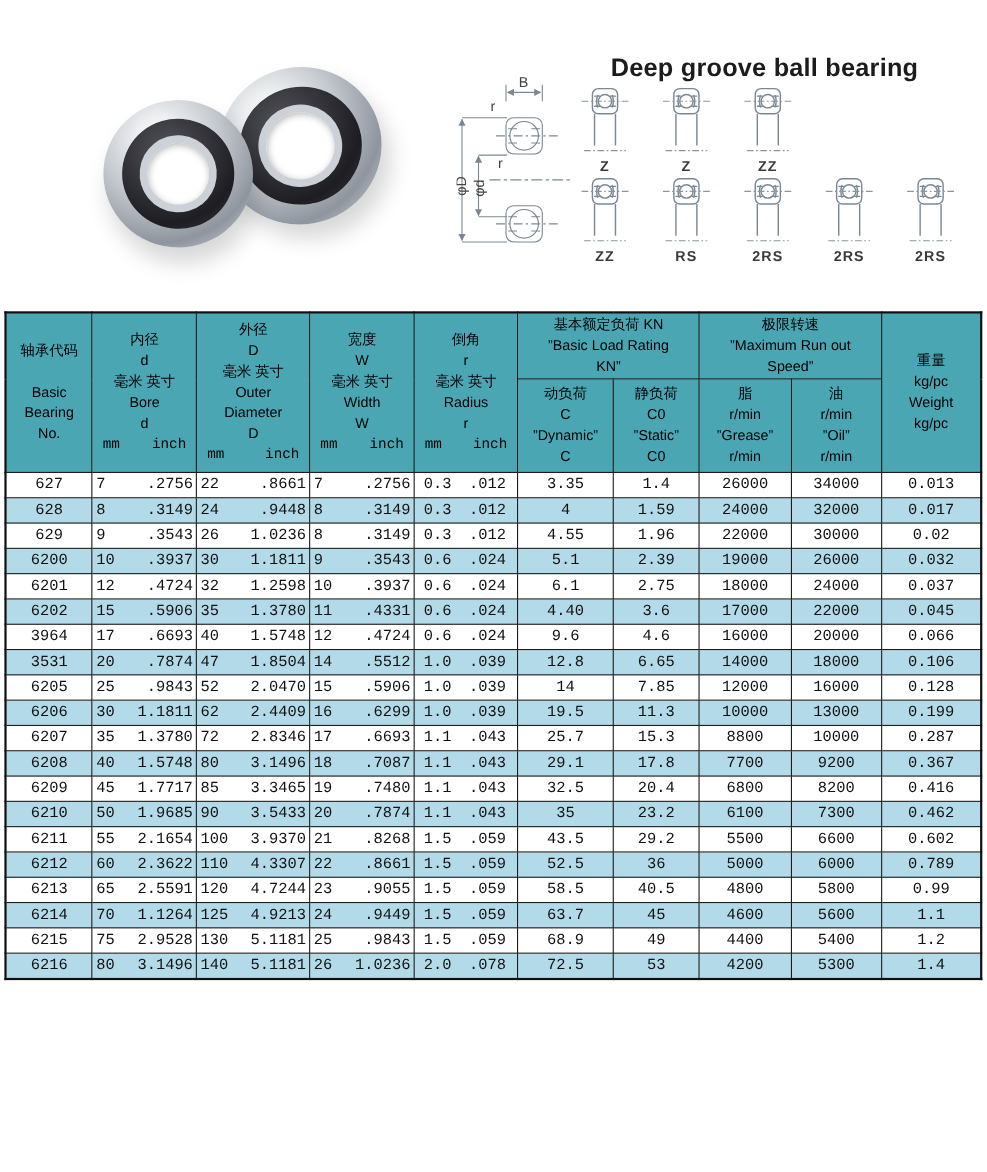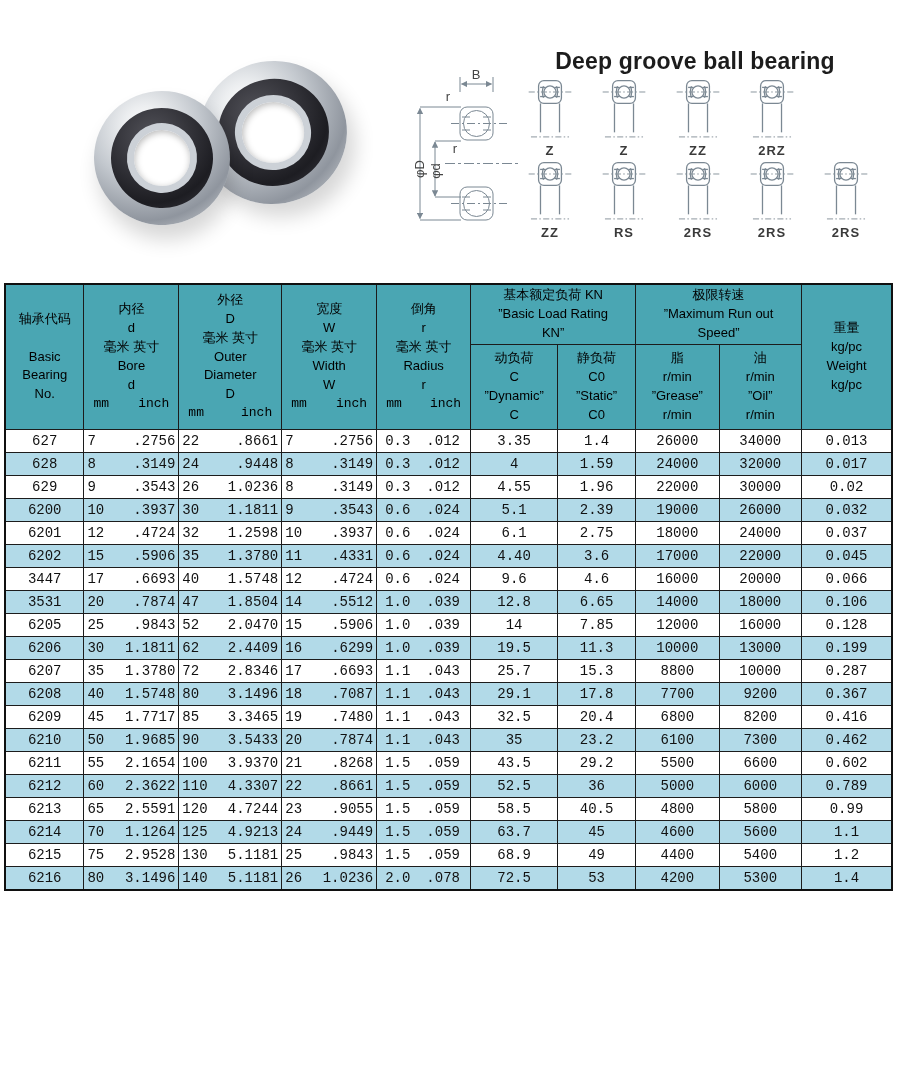--- a/index.html
+++ b/index.html
@@ -176,41 +176,20 @@
     <path d="M38.5 13.5 q3 7.5 0 15"></path>
     <line x1="17.5" y1="36" x2="17.5" y2="74"></line>
     <line x1="42.5" y1="36" x2="42.5" y2="74"></line>
   </g>
   <g stroke="#8b969e" stroke-width="1.3" fill="none">
     <line x1="2" y1="21" x2="58" y2="21" stroke-dasharray="8 3 2 3"></line>
     <line x1="5" y1="80" x2="55" y2="80" stroke-dasharray="8 3 2 3"></line>
   </g>
 </svg>
           <div class="variant-label">ZZ</div>
-        </div>
-        <div class="variant">
-          <svg class="variant-svg" viewBox="0 0 60 88">
-  <g fill="none" stroke="#7b8893" stroke-width="1.7">
-    <rect x="15" y="6" width="30" height="30" rx="7"></rect>
-    <line x1="17" y1="15" x2="24" y2="15"></line>
-              <line x1="36" y1="15" x2="43" y2="15"></line>
-    <line x1="17" y1="27" x2="24" y2="27"></line>
-              <line x1="36" y1="27" x2="43" y2="27"></line>
-    <circle cx="30" cy="21" r="8"></circle>
-    <path d="M21.5 13.5 q-3 7.5 0 15"></path>
-    <path d="M38.5 13.5 q3 7.5 0 15"></path>
-    <line x1="17.5" y1="36" x2="17.5" y2="74"></line>
-    <line x1="42.5" y1="36" x2="42.5" y2="74"></line>
-  </g>
-  <g stroke="#8b969e" stroke-width="1.3" fill="none">
-    <line x1="2" y1="21" x2="58" y2="21" stroke-dasharray="8 3 2 3"></line>
-    <line x1="5" y1="80" x2="55" y2="80" stroke-dasharray="8 3 2 3"></line>
-  </g>
-</svg>
-          <div class="variant-label">2RZ</div>
         </div>
       </div>
     <div class="variant-row">
         <div class="variant">
           <svg class="variant-svg" viewBox="0 0 60 88">
   <g fill="none" stroke="#7b8893" stroke-width="1.7">
     <rect x="15" y="6" width="30" height="30" rx="7"></rect>
     <line x1="17" y1="15" x2="24" y2="15"></line>
               <line x1="36" y1="15" x2="43" y2="15"></line>
     <line x1="17" y1="27" x2="24" y2="27"></line>
@@ -614,21 +593,21 @@
             <span>.024</span>
           </div>
         </td>
         <td class="center">4.40</td>
         <td class="center">3.6</td>
         <td class="center">17000</td>
         <td class="center">22000</td>
         <td class="center">0.045</td>
       </tr>
       <tr>
-        <td class="center">3447</td>
+        <td class="center">3964</td>
         <td>
           <div class="pair">
             <span>17</span>
             <span>.6693</span>
           </div>
         </td>
         <td>
           <div class="pair">
             <span>40</span>
             <span>1.5748</span>

